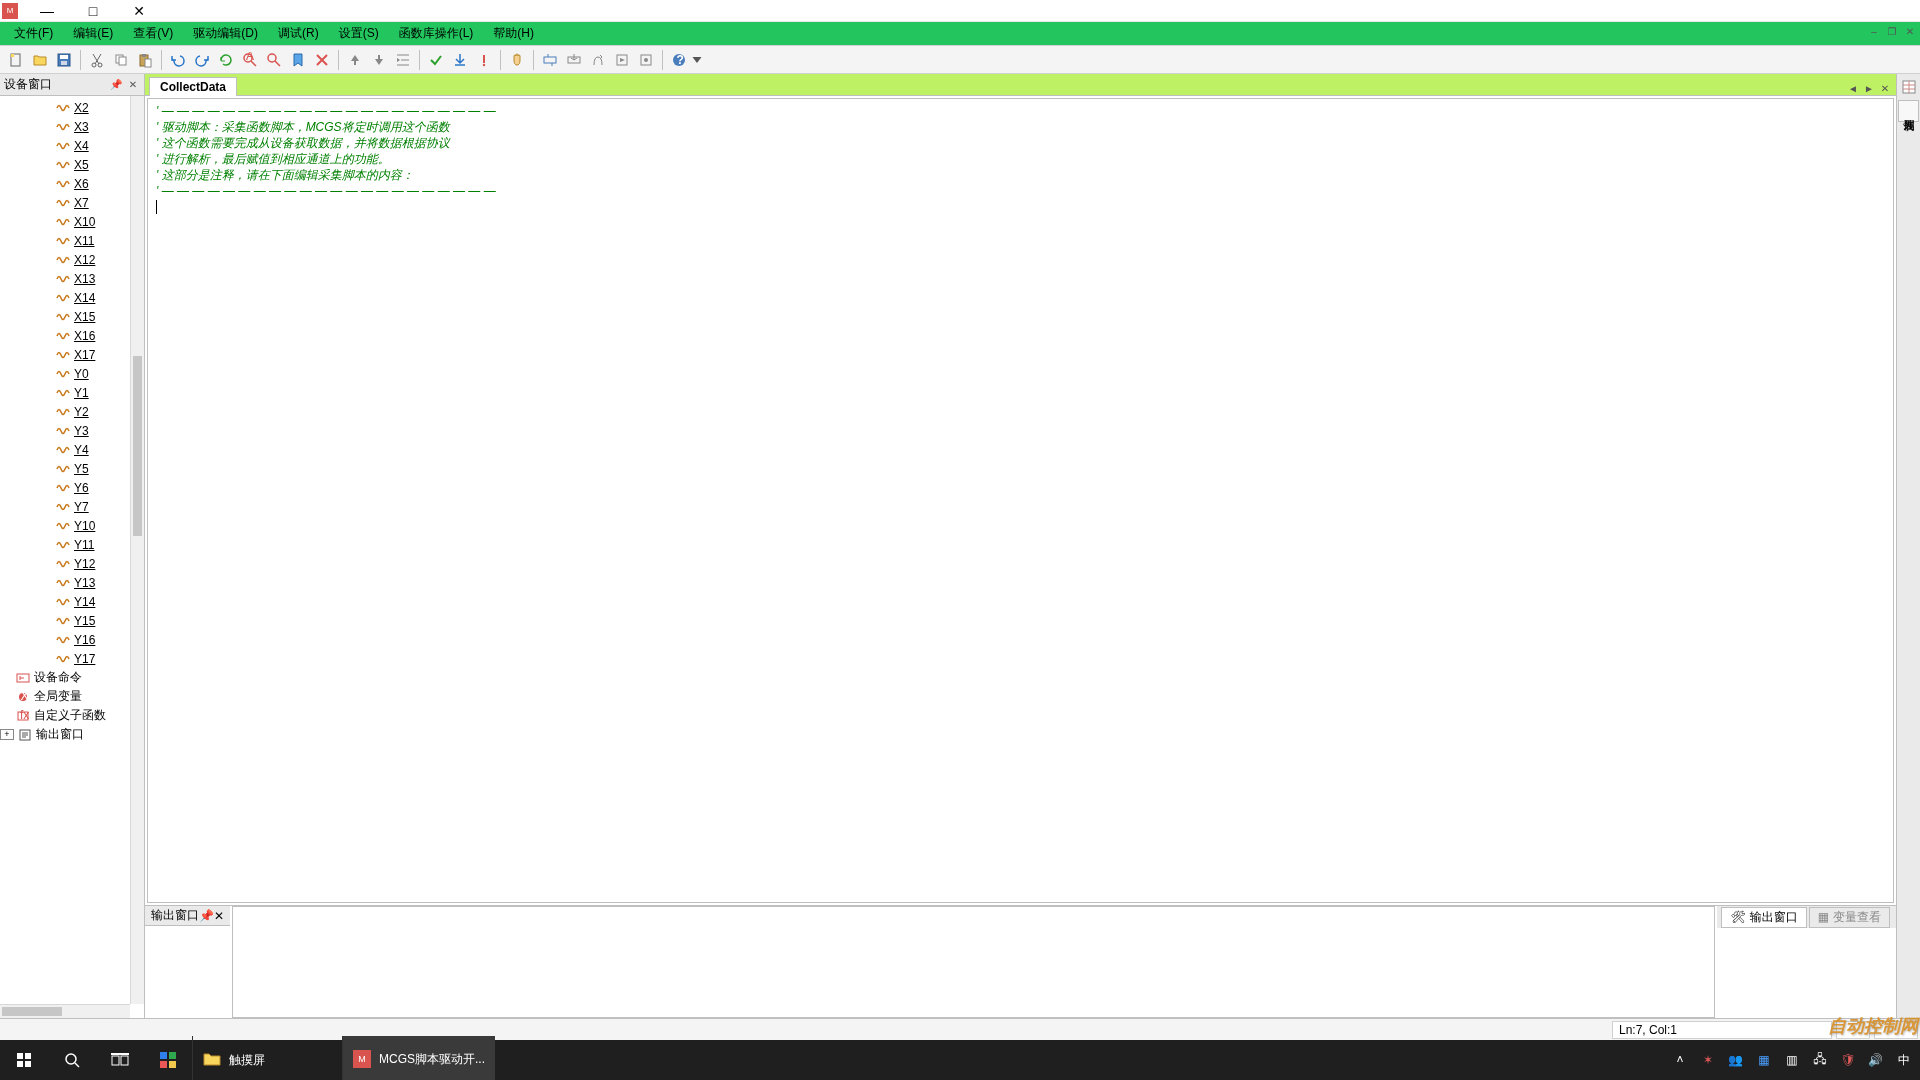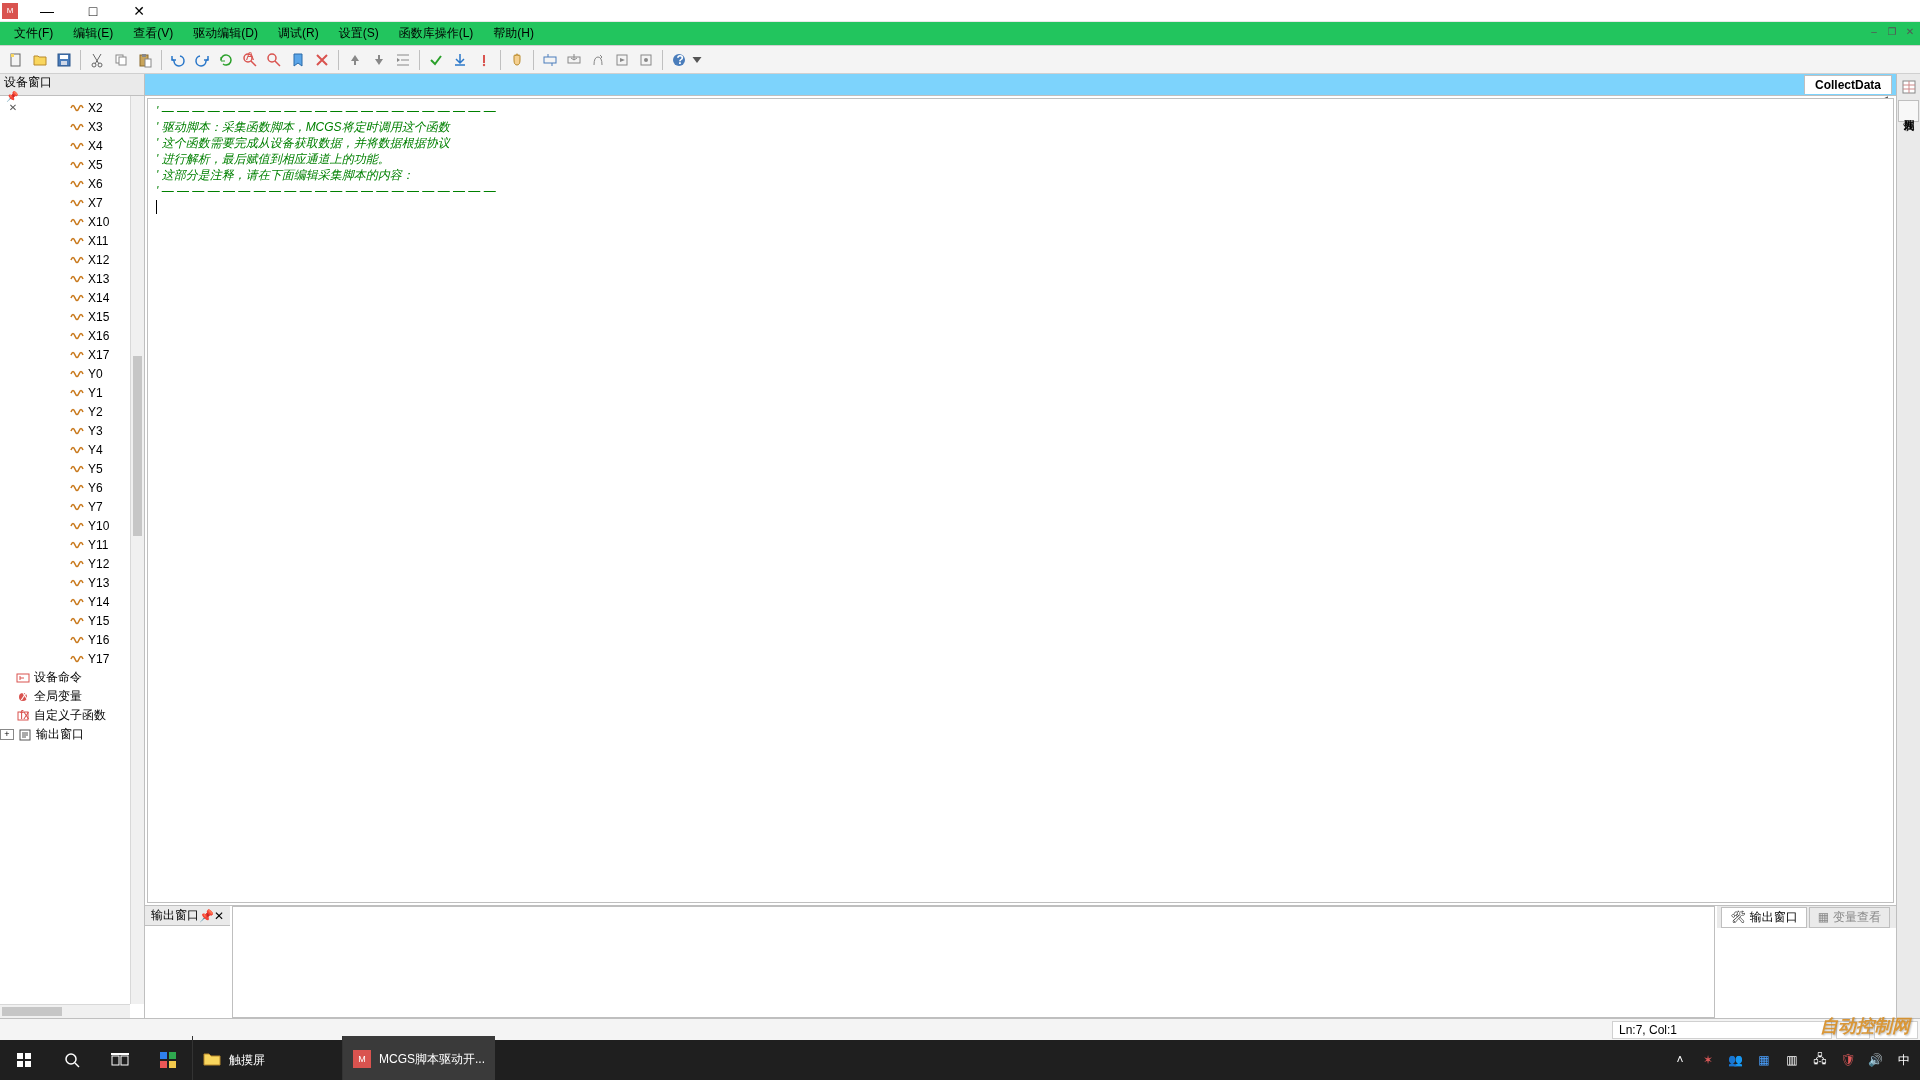--- a/index.html
+++ b/index.html
@@ -11,37 +11,37 @@
 .menubar { height: 24px; background: #22c55e; display: flex; align-items: center; padding: 0 4px; border-bottom: 1px solid #d0d0d0; position: relative; }
 .menubar .menu-item { padding: 3px 10px; cursor: default; }
 .menubar .mdi-controls { position: absolute; right: 2px; top: 2px; display: flex; gap: 2px; }
 .menubar .mdi-controls span { width: 16px; height: 14px; display: flex; align-items: center; justify-content: center; font-size: 10px; color: #555; }
 .toolbar { height: 28px; background: #f4f4f4; display: flex; align-items: center; padding: 0 4px; border-bottom: 1px solid #d0d0d0; gap: 0; }
 .toolbar .tbtn { width: 24px; height: 24px; display: flex; align-items: center; justify-content: center; cursor: default; }
 .toolbar .sep { width: 1px; height: 20px; background: #c0c0c0; margin: 0 4px; }
 .toolbar svg { width: 16px; height: 16px; }
 .main-area { display: flex; height: calc(100% - 22px - 24px - 28px - 22px - 40px); }
 .left-panel { width: 145px; border-right: 1px solid #bfbfbf; display: flex; flex-direction: column; background: #fff; }
-.panel-header { height: 22px; background: #eaeaea; border-bottom: 1px solid #bfbfbf; display: flex; padding: 0 4px; font-size: 12px; flex-direction: column; }
+.panel-header { height: 22px; background: #eaeaea; border-bottom: 1px solid #bfbfbf; display: flex; align-items: center; padding: 0 4px; font-size: 12px; }
 .panel-header .spacer { flex: 1; }
 .panel-header .phbtn { width: 14px; height: 14px; display: flex; align-items: center; justify-content: center; font-size: 10px; color: #555; cursor: default; margin-left: 2px; }
 .tree-wrap { flex: 1; overflow: hidden; position: relative; }
 .tree { position: absolute; inset: 0 14px 14px 0; overflow: auto; padding: 2px 0; }
 .tree .node { display: flex; align-items: center; height: 19px; padding-left: 40px; cursor: default; white-space: nowrap; }
-.tree .node.l2 { padding-left: 70px; }
+.tree .node.l2 { padding-left: 56px; text-decoration: underline; }
 .tree .node.l1 { padding-left: 16px; }
 .tree .node.root { padding-left: 18px; }
 .s-icon { width: 14px; height: 12px; margin-right: 4px; display: inline-flex; align-items: center; justify-content: center; }
 .s-icon svg { width: 14px; height: 12px; }
 .vscroll-ghost { position: absolute; right: 0; top: 0; bottom: 14px; width: 14px; background: #f0f0f0; border-left: 1px solid #d8d8d8; }
 .vscroll-ghost .thumb { position: absolute; left: 2px; right: 2px; top: 260px; height: 180px; background: #c6c6c6; }
 .hscroll-ghost { position: absolute; left: 0; right: 14px; bottom: 0; height: 14px; background: #f0f0f0; border-top: 1px solid #d8d8d8; }
 .hscroll-ghost .thumb { position: absolute; top: 2px; bottom: 2px; left: 2px; width: 60px; background: #c6c6c6; }
 .center-panel { flex: 1; display: flex; flex-direction: column; }
-.doc-tabbar { height: 22px; background: #7dd3fc; border-bottom: 1px solid #bfbfbf; display: flex; align-items: flex-end; padding: 0 4px; flex-direction: column; }
+.doc-tabbar { height: 22px; background: #bef264; border-bottom: 1px solid #bfbfbf; display: flex; align-items: flex-end; padding: 0 4px; }
 .doc-tab { background: #fff; border: 1px solid #bfbfbf; border-bottom: none; padding: 2px 10px; font-weight: bold; position: relative; top: 1px; }
 .doc-tabbar .spacer { flex: 1; }
 .doc-tabbar .tbtn2 { width: 14px; height: 14px; font-size: 10px; color: #555; display: flex; align-items: center; justify-content: center; margin-left: 2px; }
 .editor-area { flex: 1; display: flex; }
 .editor { flex: 1; background: #fff; border: 1px solid #bfbfbf; margin: 2px; padding: 4px 8px; font-family: "SimSun", monospace; font-size: 13px; line-height: 16px; color: #000; white-space: pre; overflow: hidden; }
 .editor .comment { color: #008000; font-style: italic; }
 .editor .cursor { display: inline-block; width: 1px; height: 14px; background: #000; animation: blink 1s step-end infinite; vertical-align: text-bottom; }
 @keyframes blink { 50% { opacity: 0; } }
 .output-section { height: 113px; border-top: 1px solid #bfbfbf; display: flex; flex-direction: row; }
 .output-header { height: 20px; background: #eaeaea; border-bottom: 1px solid #bfbfbf; display: flex; align-items: center; padding: 0 6px; }
@@ -54,21 +54,21 @@
 .right-strip .ricon { width: 18px; height: 18px; margin-bottom: 4px; display: flex; align-items: center; justify-content: center; }
 .statusbar { height: 22px; background: #f4f4f4; border-top: 1px solid #bfbfbf; display: flex; align-items: center; }
 .statusbar .field { border: 1px solid #d0d0d0; height: 18px; margin: 0 2px; padding: 0 6px; display: flex; align-items: center; background: #fff; }
 .statusbar .stretch { flex: 1; }
 .taskbar { height: 40px; background: #1f1f1f; display: flex; align-items: center; color: #fff; }
 .taskbar .tbitem { width: 48px; height: 40px; display: flex; align-items: center; justify-content: center; cursor: default; }
 .taskbar .tray { margin-left: auto; display: flex; align-items: center; padding-right: 8px; gap: 12px; }
 .taskbar .tray .ticon { width: 16px; height: 16px; display: flex; align-items: center; justify-content: center; font-size: 12px; color: #fff; }
 .taskbar .app { display: flex; align-items: center; height: 48px; padding: 0 10px; gap: 8px; border-left: 1px solid #333; min-width: 150px; }
 .taskbar .app.active { background: #3a3a3a; border-bottom: 2px solid #76b9ed; }
-.watermark { position: fixed; right: 10px; bottom: 42px; font-size: 18px; font-style: italic; font-weight: bold; color: #d68c22; text-shadow: 1px 1px 2px rgba(0,0,0,0.3); opacity: 0.9; pointer-events: none; }
+.watermark { position: fixed; right: 2px; bottom: 42px; font-size: 18px; font-style: italic; font-weight: bold; color: #d68c22; text-shadow: 1px 1px 2px rgba(0,0,0,0.3); opacity: 0.9; pointer-events: none; }
 </style>
 </head>
 <body>
 
 <div class="titlebar">
   <span class="app-icon">M</span>
   <div class="winbtn">—</div>
   <div class="winbtn">□</div>
   <div class="winbtn close">✕</div>
 </div>

